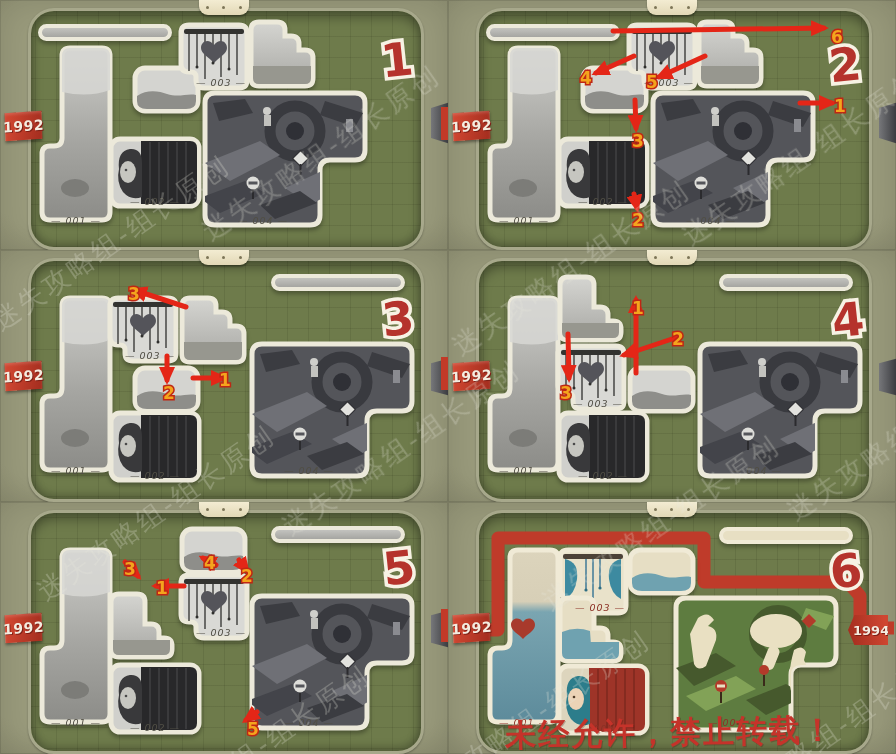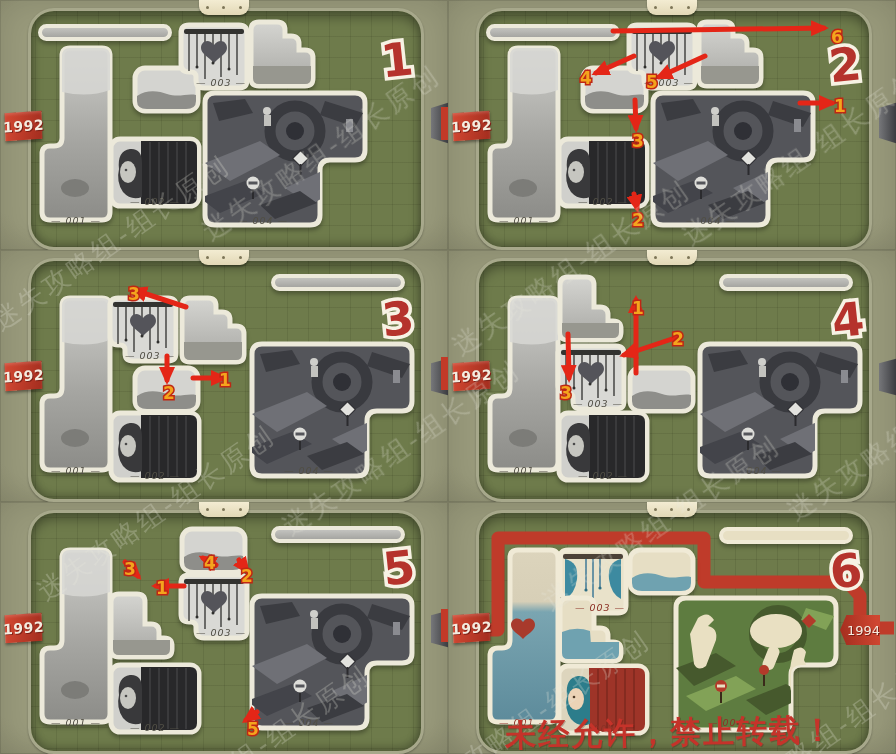--- a/index.html
+++ b/index.html
@@ -18,25 +18,25 @@
   .tab{position:absolute;left:199px;top:0;width:50px;height:15px;
     background:linear-gradient(#f3ecd2,#e2d8b6);border-radius:0 0 9px 9px;
     box-shadow:0 2px 2px rgba(0,0,0,0.3);display:flex;justify-content:space-around;align-items:center;}
   .tab i{width:3px;height:3px;border-radius:50%;background:#7d7557;}
   .flag{position:absolute;left:5px;top:112px;width:37px;height:28px;
     background:linear-gradient(100deg,#cf4631 10%,#a52e1f 95%);
     color:#f4ece0;font-size:14px;font-weight:bold;letter-spacing:0.5px;
     display:flex;align-items:center;justify-content:center;
     transform:rotate(-2deg) skewY(-2deg);
     text-shadow:1px 1px 0 #7c1f15;box-shadow:0 2px 3px rgba(0,0,0,0.4), inset 0 2px 3px rgba(255,255,255,0.15);}
-  .flag-r{position:absolute;right:16px;top:113px;width:40px;height:30px;
+  .flag-r{position:absolute;right:8px;top:113px;width:40px;height:30px;
     background:linear-gradient(260deg,#cf4631 10%,#a52e1f 95%);
     clip-path:polygon(16% 0,100% 0,100% 100%,16% 100%,0 50%);
-    color:#f4ece0;font-size:13px;font-weight:normal;
-    display:flex;align-items:center;justify-content:flex-end;padding-left:5px;box-sizing:border-box;
+    color:#f4ece0;font-size:13px;font-weight:bold;
+    display:flex;align-items:center;justify-content:flex-start;padding-left:5px;box-sizing:border-box;
     text-shadow:1px 1px 0 #7c1f15;}
   .wedge{position:absolute;right:0;top:102px;width:17px;height:42px;
     background:linear-gradient(90deg,#76777a,#3b3c40);
     clip-path:polygon(0 14%,100% 2%,100% 98%,0 86%);}
   .row2 .wedge,.row3 .wedge{top:108px;height:38px;}
   .redtip{position:absolute;right:0;top:107px;width:7px;height:33px;background:#c23a28;}
   svg.lay{position:absolute;left:0;top:0;width:448px;height:100%;}
   .pieces{filter:drop-shadow(0 3px 2px rgba(0,0,0,0.30));}
   .plab{font-size:9.5px;fill:#514f45;text-anchor:middle;font-style:italic;
     letter-spacing:1px;font-family:"DejaVu Sans",sans-serif;}

